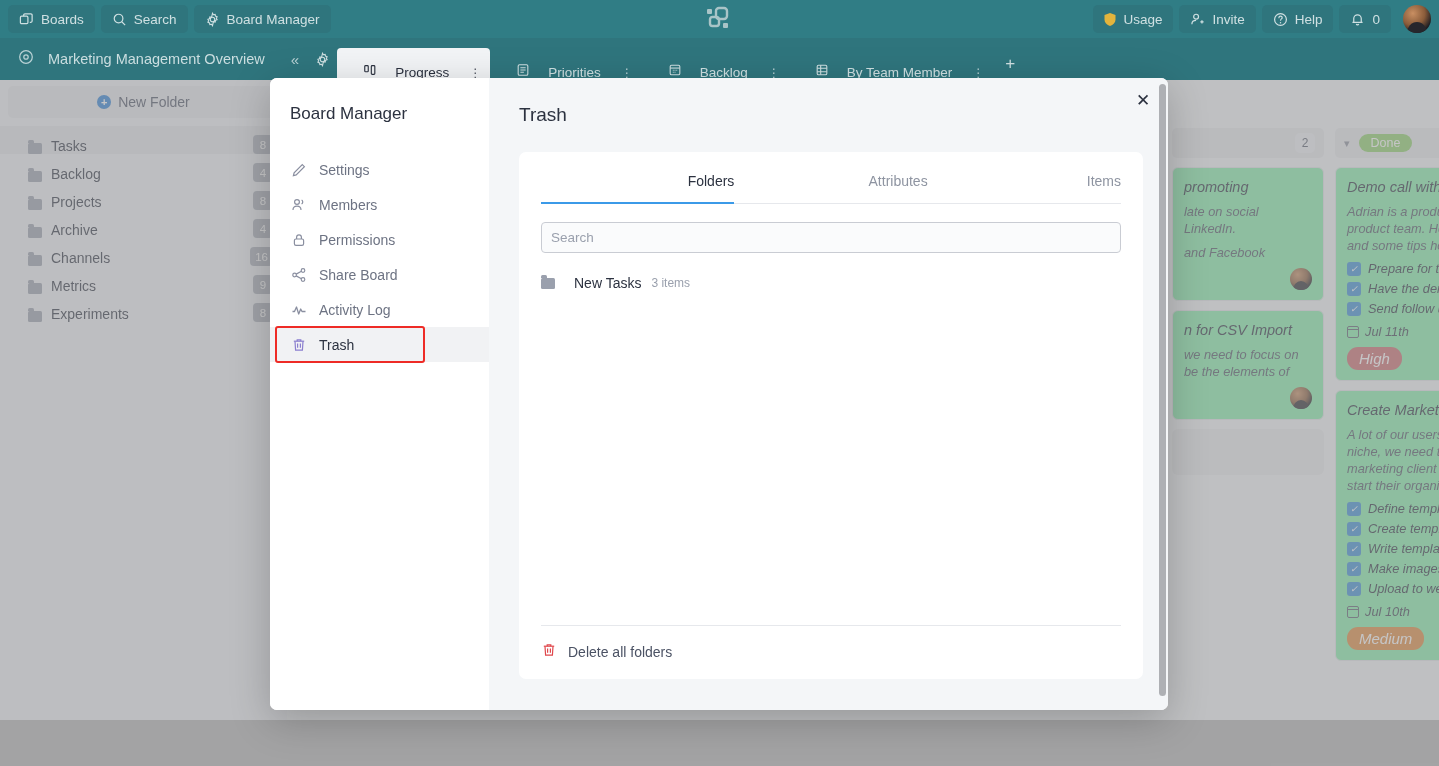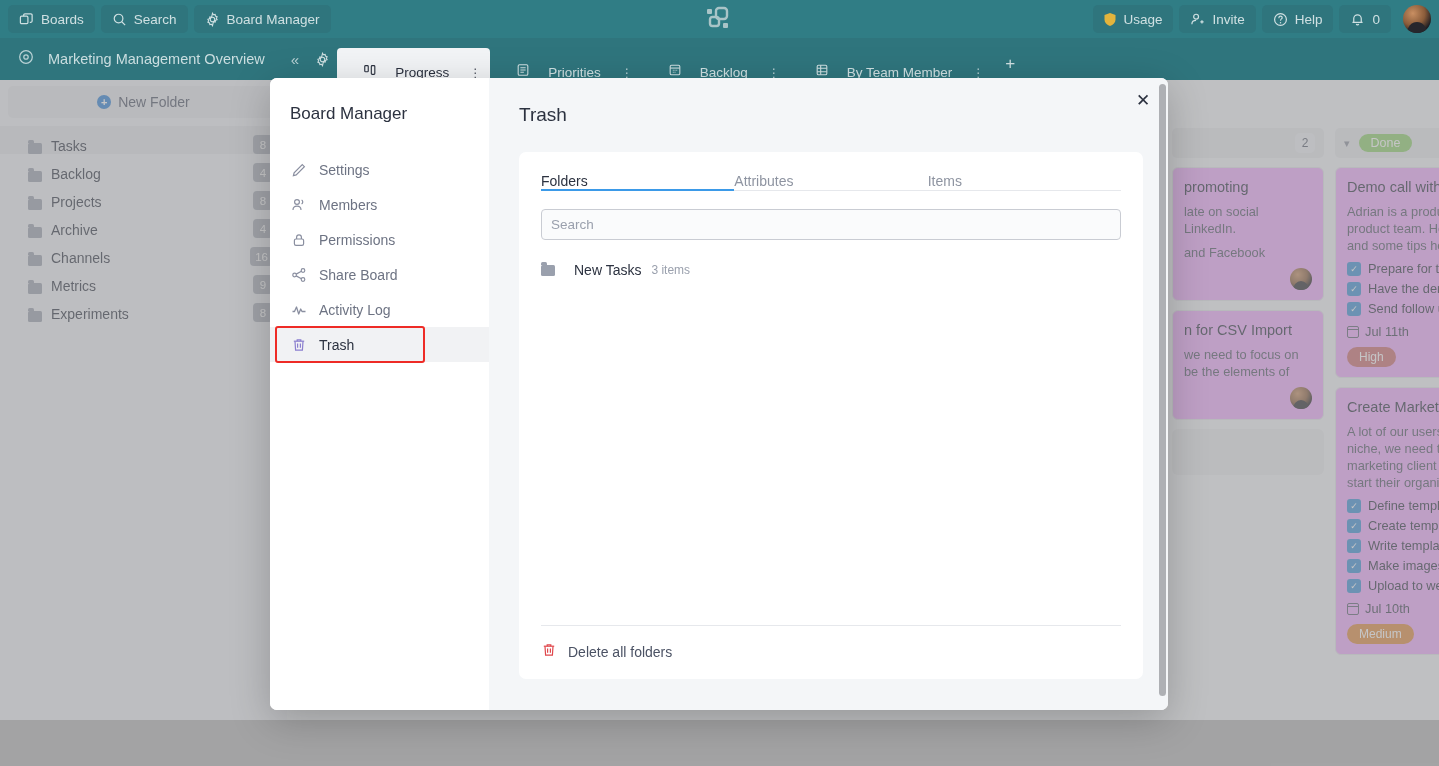--- a/index.html
+++ b/index.html
@@ -96,31 +96,31 @@
   .board-area { position:absolute; left:287px; top:0; width:1152px; height:640px; background:#f2f4f6; }
   .kcol { position:absolute; top:48px; width:152px; }
   .kcol-head { height:30px; border-radius:5px; background:#e6e8ec; display:flex;
                align-items:center; padding: 0 9px; }
   .kcol-head .cnt { margin-left:auto; min-width:20px; height:20px; border-radius:5px;
                     background:#eef0f3; color:#555c6b; font-size:12px;
                     display:flex; align-items:center; justify-content:center; padding:0 5px;}
   .pill { border-radius:11px; padding: 2px 12px; font-size:12.5px; color:#fff; }
   .pill.done { background:#8fd16a; }
   .chev { color:#8b909c; font-size:11px; margin-right:9px; }
-  .kcard { margin-top:9px; background:#f0abfc; border:1px solid #e3e5e9; border-radius:6px;
-           padding:11px 11px 10px 11px; }
+  .kcard { margin-top:9px; background:#86efac; border:1px solid #e3e5e9; border-radius:6px;
+           padding:11px 11px 10px 11px;font-style:italic; }
   .kcard h4 { font-size:14.5px; font-weight:normal; color:#2c3240; margin-bottom:8px; }
   .kcard p { font-size:12.8px; color:#4e5463; line-height:17px; margin-bottom:7px; }
   .chk { display:flex; align-items:center; gap:7px; font-size:12.8px; color:#2c3240; margin-bottom:5px;}
   .chkbox { width:14px; height:14px; border-radius:3px; background:#3b8fd4; flex:0 0 auto;
             color:#fff; font-size:9px; display:flex; align-items:center; justify-content:center;}
   .datebox { display:flex; align-items:center; gap:6px; font-size:12.8px; color:#3c4250; margin:8px 0 8px;}
   .cal-ic { width:12px; height:12px; border:1.3px solid #5b6170; border-radius:2px; position:relative;}
   .cal-ic::before{content:"";position:absolute;left:0;top:2px;width:100%;height:1.3px;background:#5b6170;}
-  .pri { display:inline-block; border-radius:11px; padding:3px 12px; font-size:12px; color:#fff; }
+  .pri { display:inline-block; border-radius:11px; padding:3px 12px; font-size:15px; color:#fff; }
   .pri.high { background:#cd6a6e; }
   .pri.medium { background:#e08a3c; }
   .card-av { width:22px; height:22px; border-radius:50%; margin-left:auto;
     background: radial-gradient(circle at 35% 30%, #c98f62 0%, #8a5c3a 45%, #1d1d22 75%);
     position:relative; overflow:hidden;}
   .card-av::after{content:"";position:absolute;left:3px;bottom:0;width:16px;height:9px;
     background:#26262c;border-radius:50% 50% 0 0 / 100% 100% 0 0;}
   .ghost-card { margin-top:9px; height:46px; border-radius:6px; background:#e9ebee; }
   .addrow { position:absolute; left:363px; top:596px; width:320px; height:26px; }
   .addplus { position:absolute; left:0; right:0; margin:auto; width:14px; height:14px;
@@ -149,21 +149,21 @@
   .nav-highlight {
     position:absolute; left:5px; top:-1px; width:150px; height:37px;
     border:2.5px solid #ee2b26; border-radius:3px; pointer-events:none;
   }
   .modal-right { flex:1 1 auto; background:#f4f6f8; padding: 26px 25px 0 30px; position:relative;
                  overflow:hidden; }
   .modal-right h1 { font-size:19px; font-weight:normal; color:#2c3240; margin-bottom:26px; }
   .panel { background:#fff; border-radius:7px; height:527px; padding: 0 22px;
            display:flex; flex-direction:column; }
   .tabs { display:flex; border-bottom:1px solid #e6e8ec; }
-  .tab { flex:1 1 0; text-align:left; padding: 21px 0 0; font-size:14px;
+  .tab { flex:1 1 0; text-align:right; padding: 21px 0 13px; font-size:14px;
          color:#8e94a1; cursor:pointer; border-bottom:2.5px solid transparent; margin-bottom:-1px;}
   .tab.active { color:#2c3240; border-bottom-color:#3b9ae8; }
   .search-wrap { padding-top:18px; }
   .search-inp {
     width:100%; height:31px; border:1px solid #c9ccd3; border-radius:4px;
     background:#fafbfc; padding: 0 9px; font-size:13.5px; color:#2c3240;
     font-family:"Liberation Sans", sans-serif; outline:none;
   }
   .search-inp::placeholder { color:#9aa0ad; }
   .trash-list { padding-top:19px; flex:1 1 auto; }

